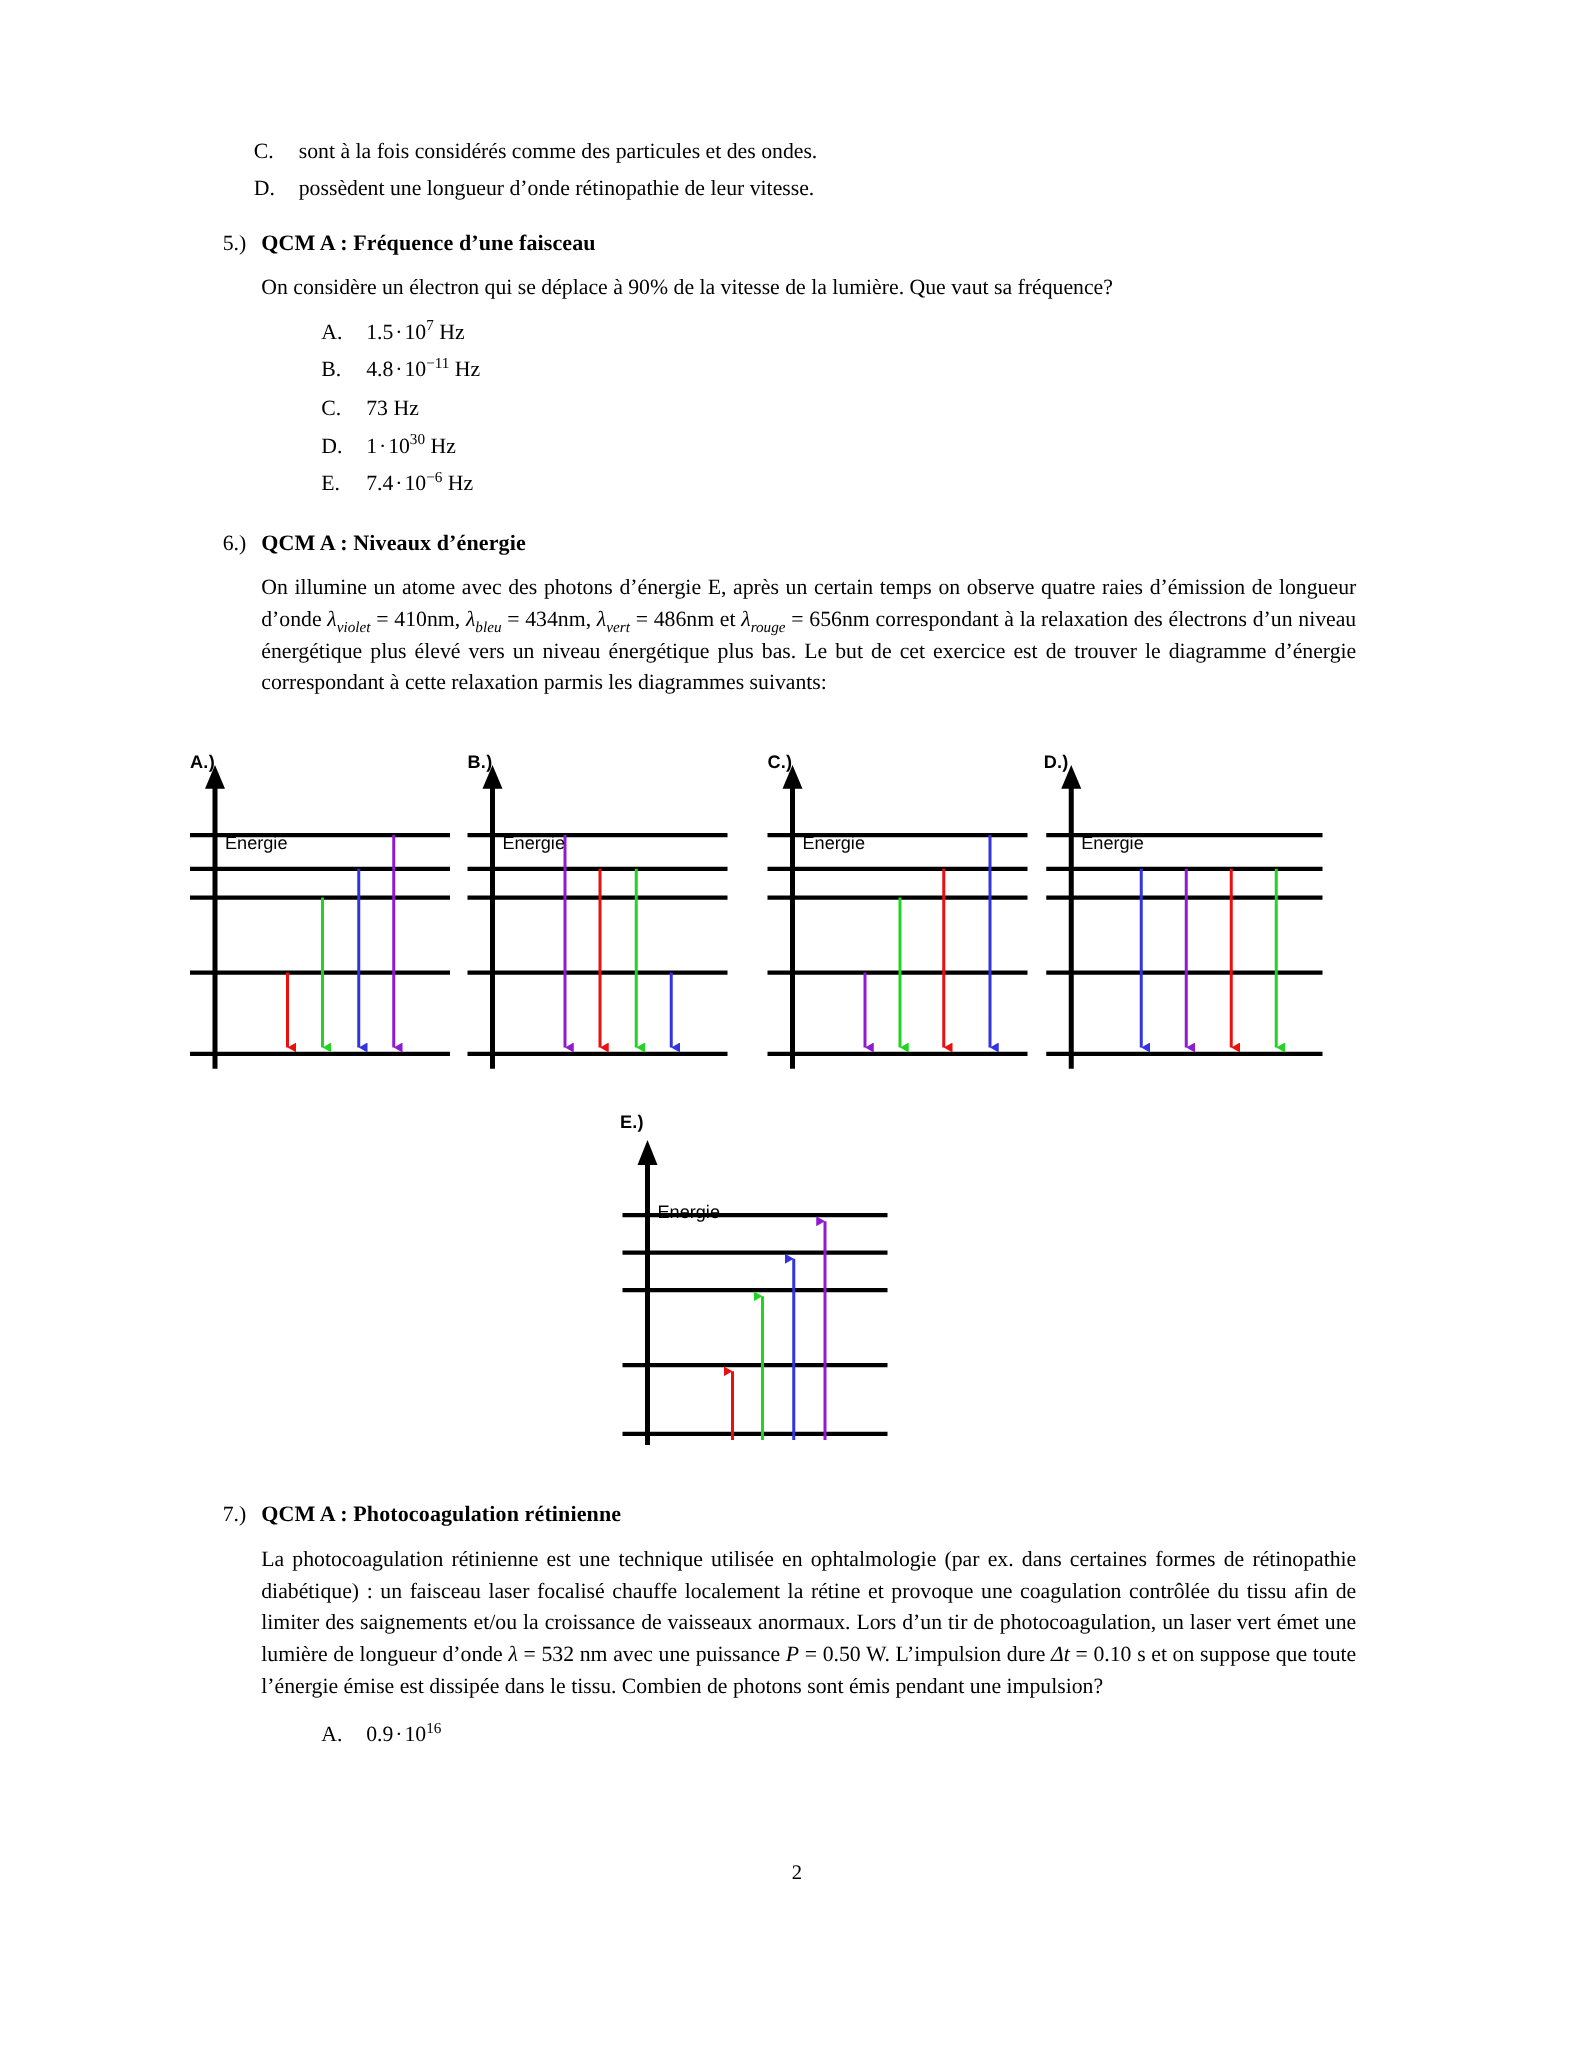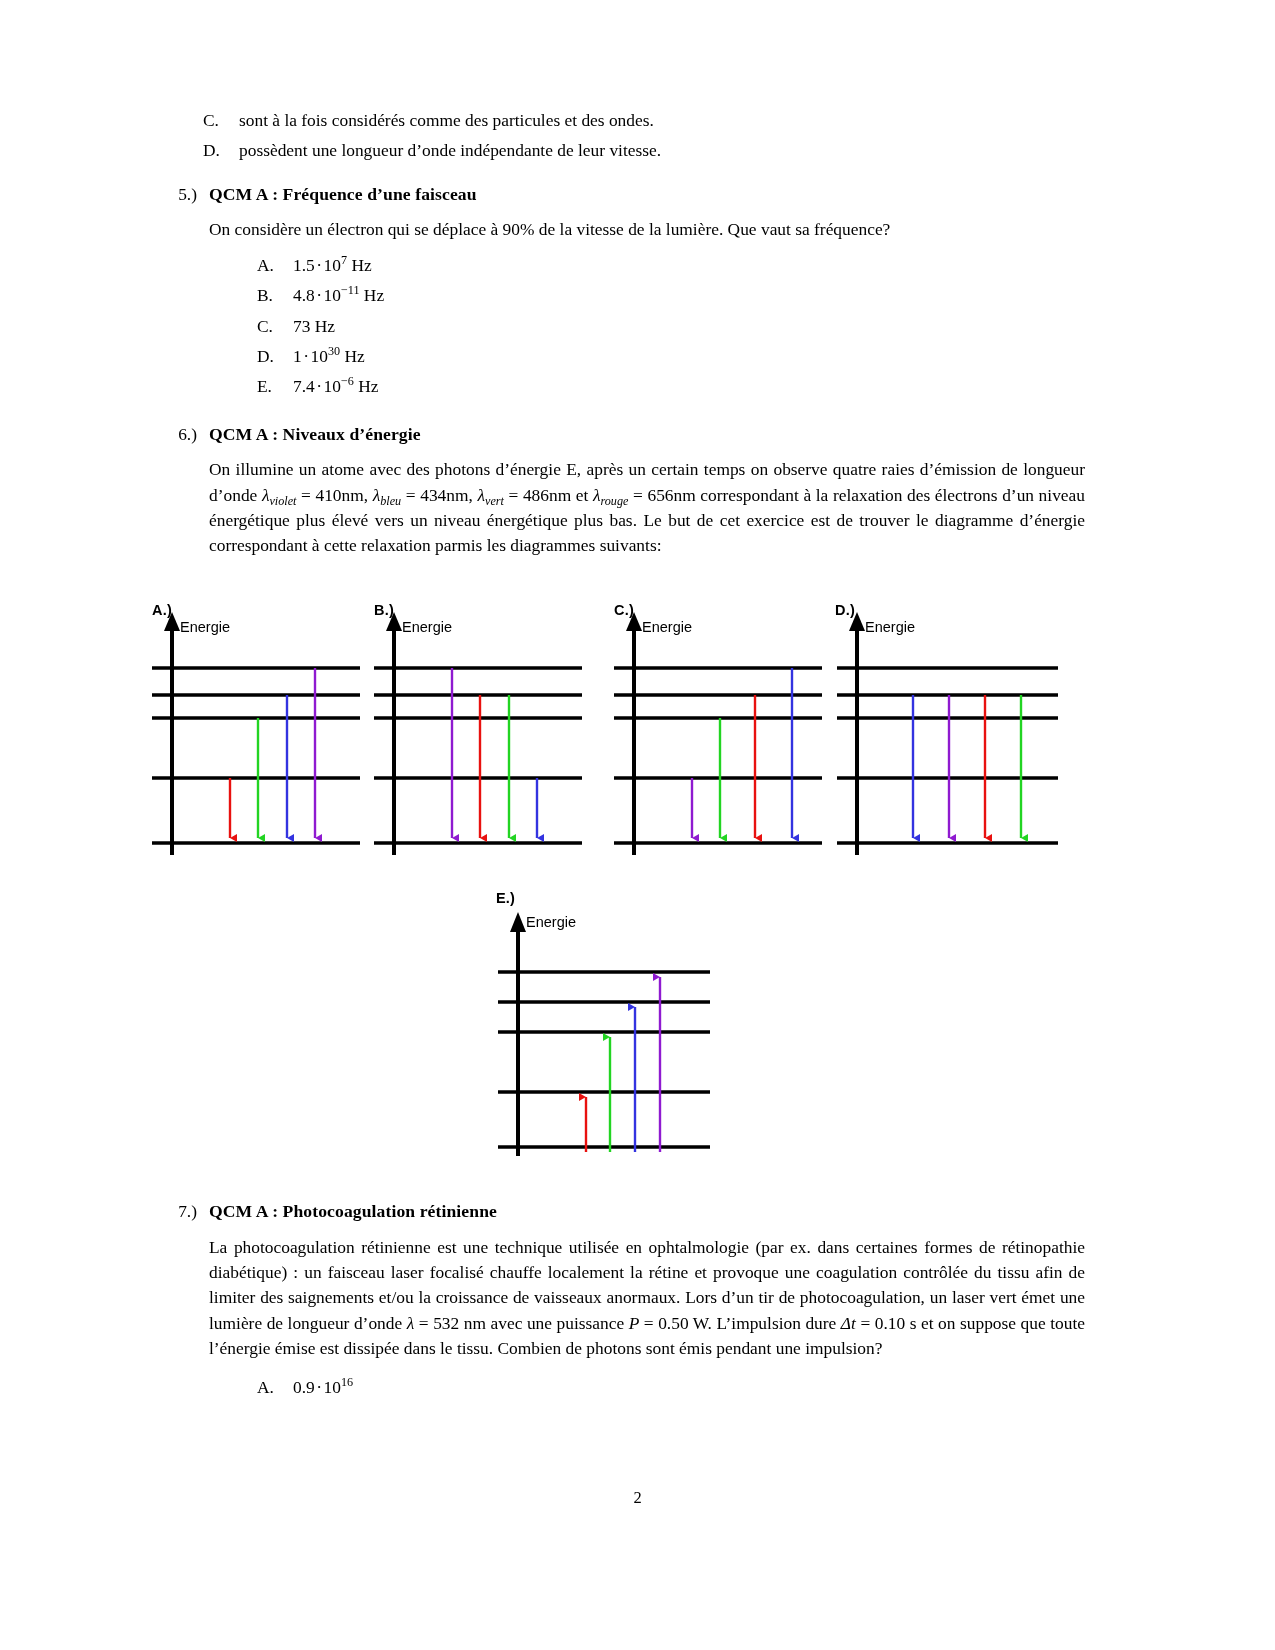--- a/index.html
+++ b/index.html
@@ -90,20 +90,21 @@
     font-weight:bold;
     font-size:14.5px;
     color:#000;
     letter-spacing:0.2px;
   }
   .axislabel{
     position:absolute;
     font-family:"Liberation Sans","DejaVu Sans",sans-serif;
     font-size:14.5px;
     color:#000;
+    margin-top:48px;
   }
 
   .pagenum{
     position:absolute;
     left:0;right:0;
     top:1488px;
     text-align:center;
     font-size:16.5px;
   }
 </style>
@@ -114,21 +115,21 @@
 
   <div class="content">
 
     <div>
       <div class="optline">
         <span class="lbl">C.</span>
         <span class="txt">sont à la fois considérés comme des particules et des ondes.</span>
       </div>
       <div class="optline">
         <span class="lbl">D.</span>
-        <span class="txt">possèdent une longueur d’onde indépendante de leur vitesse.</span>
+        <span class="txt">possèdent une longueur d’onde rétinopathie de leur vitesse.</span>
       </div>
     </div>
 
     <div class="qblock">
       <div class="qhead">
         <span class="num">5.)</span>
         <span class="title">QCM A : Fréquence d’une faisceau</span>
       </div>
       <div class="qbody">
         <p>On considère un électron qui se déplace à 90% de la vitesse de la lumière. Que vaut sa fréquence?</p>

